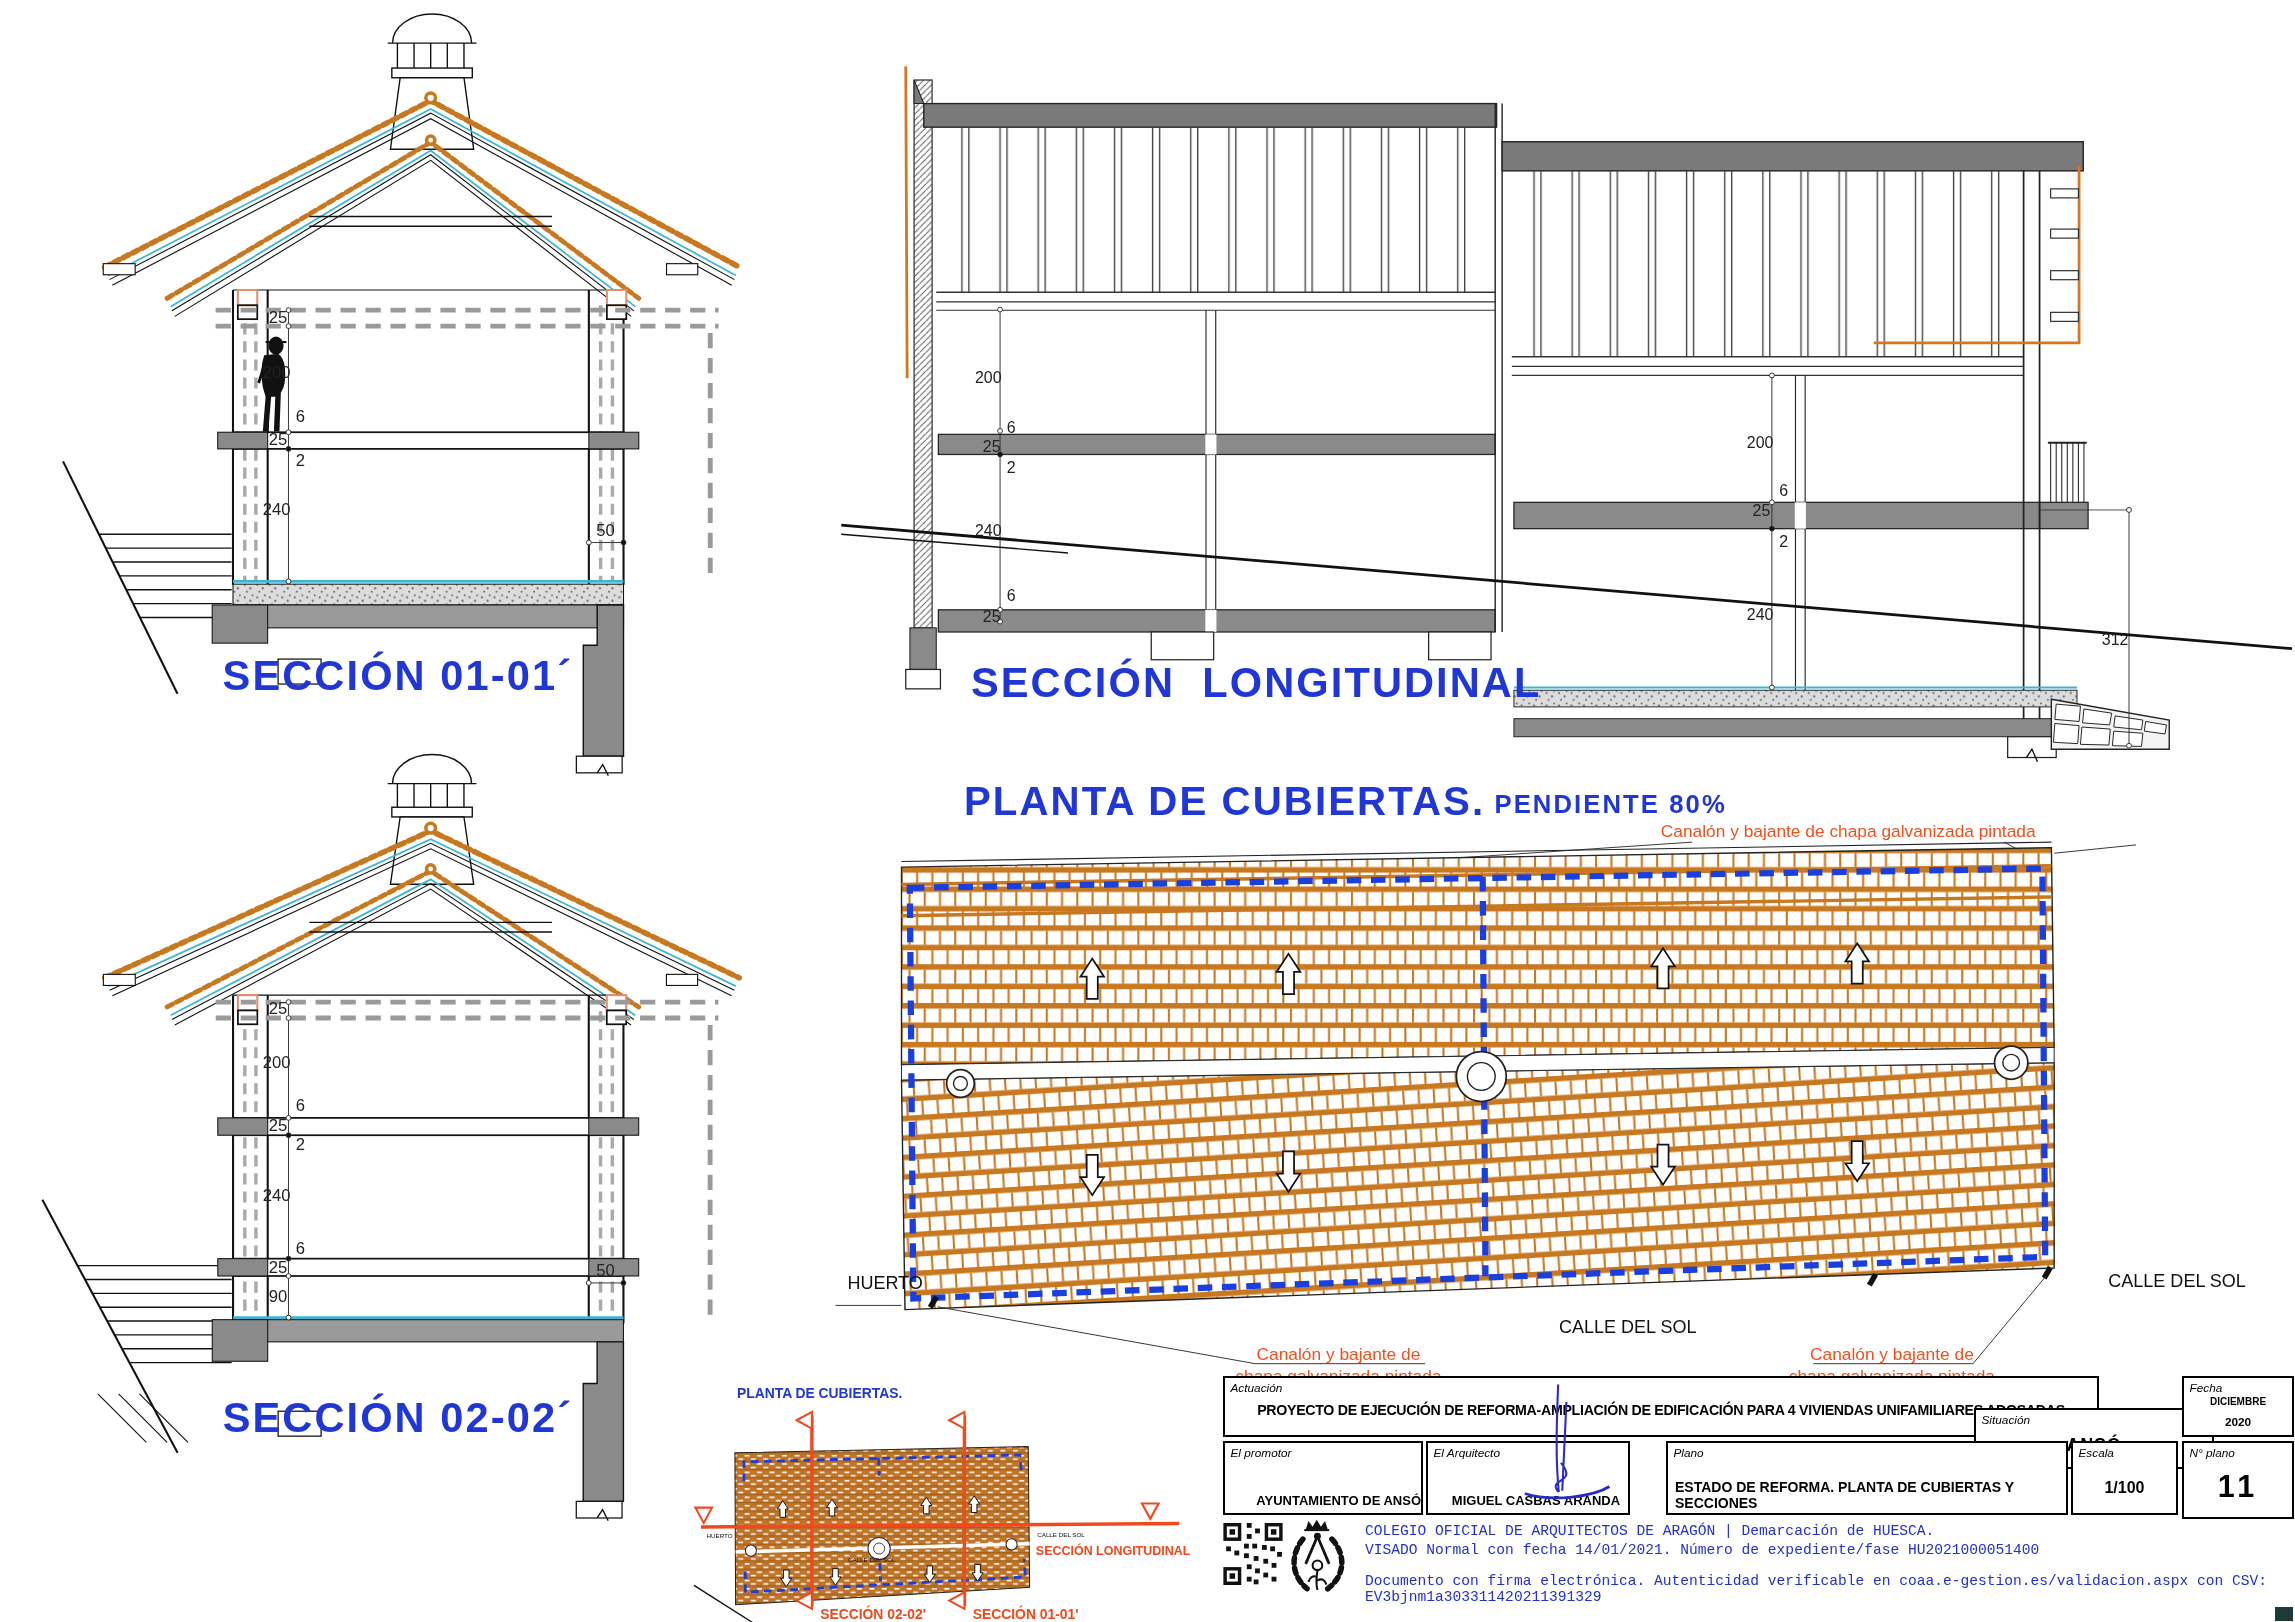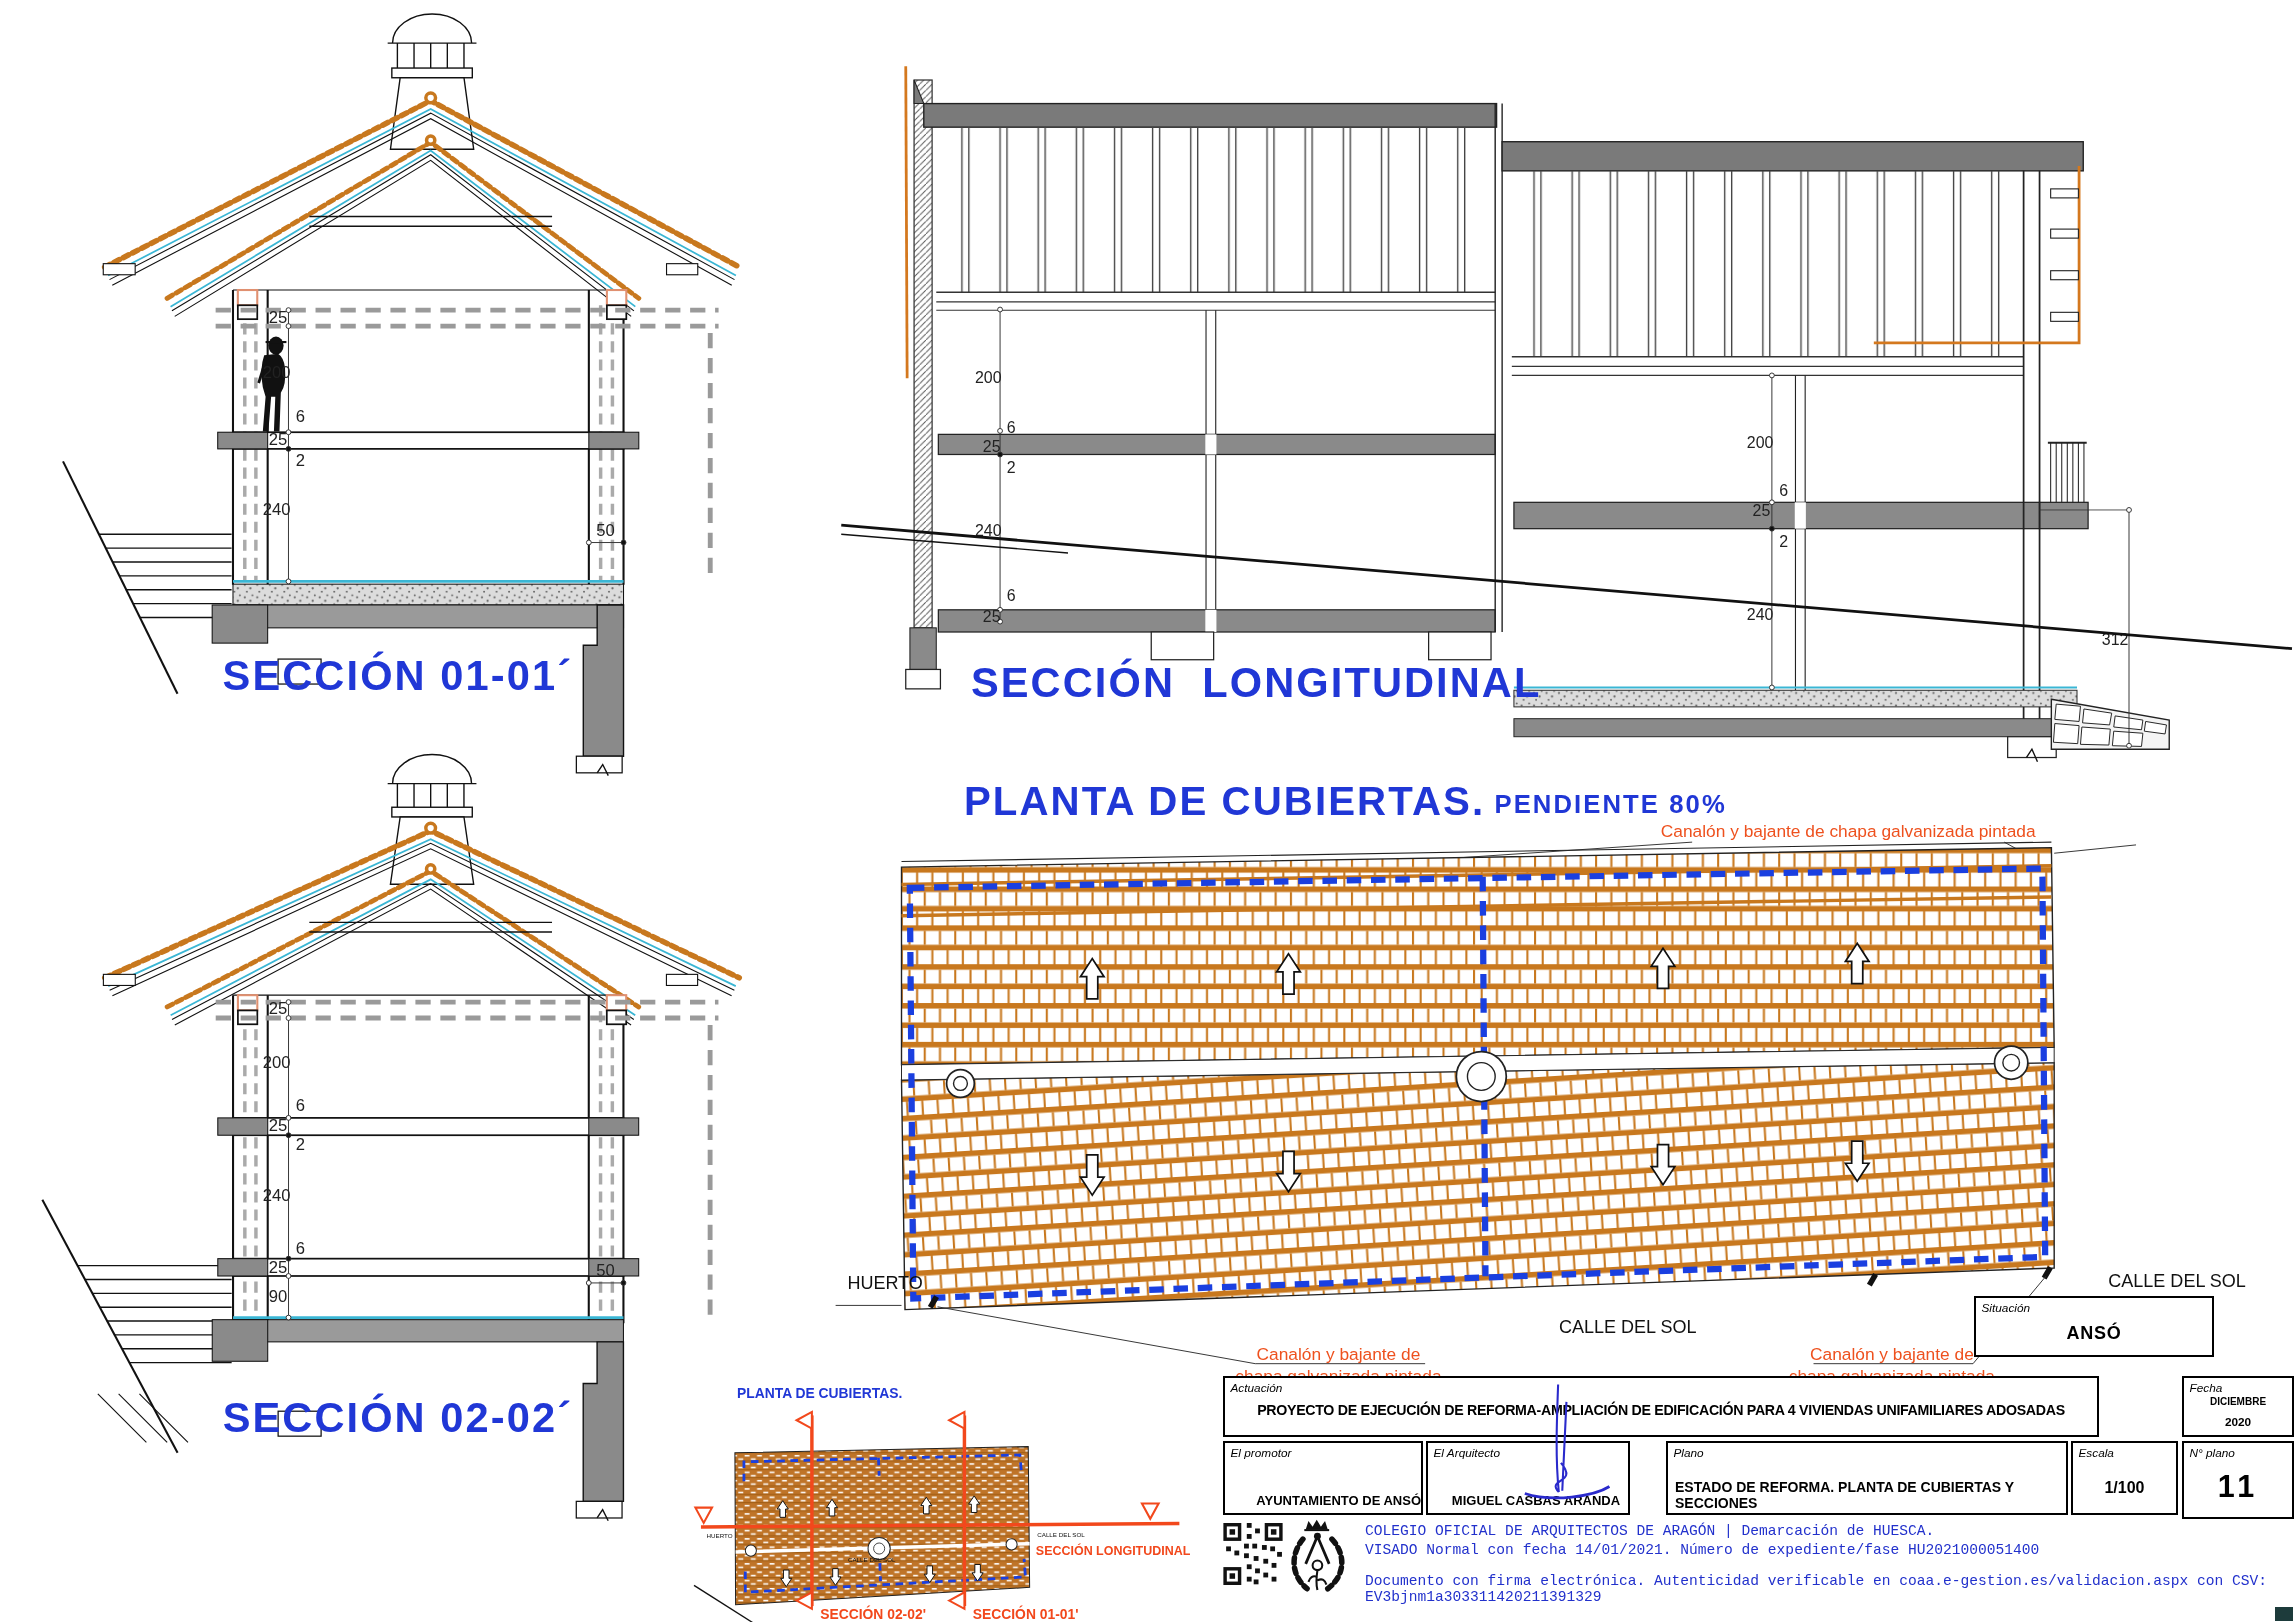--- a/index.html
+++ b/index.html
@@ -492,21 +492,21 @@
   <text class="minitiny" x="222" y="266">CALLE DEL SOL</text>
   <text class="minitiny" x="495" y="230">CALLE DEL SOL</text>
   <line x1="0" y1="300" x2="85" y2="354" stroke="#111" stroke-width="2"></line>
 </svg>
 
 <div>
   <div class="tb" style="left:1223px;top:1376px;width:876px;height:61px;">
     <span class="lab">Actuación</span>
     <div class="val" style="top:23.6px;font-size:14.2px;letter-spacing:-0.3px;">PROYECTO DE EJECUCIÓN DE REFORMA-AMPLIACIÓN DE EDIFICACIÓN PARA 4 VIVIENDAS UNIFAMILIARES ADOSADAS</div>
   </div>
-  <div class="tb" style="left:1974px;top:1296px;width:240px;height:61px;">
+  <div class="tb" style="left:1974px;top:1408px;width:240px;height:61px;">
     <span class="lab">Situación</span>
     <div class="val" style="top:25px;font-size:18px;letter-spacing:0.7px;">ANSÓ</div>
   </div>
   <div class="tb" style="left:2182px;top:1376px;width:112px;height:61px;">
     <span class="lab">Fecha</span>
     <div class="val" style="top:18px;font-size:10px;">DICIEMBRE</div>
     <div class="val" style="top:37px;font-size:11.8px;">2020</div>
   </div>
   <div class="tb" style="left:1223px;top:1441px;width:200px;height:74px;">
     <span class="lab">El  promotor</span>

